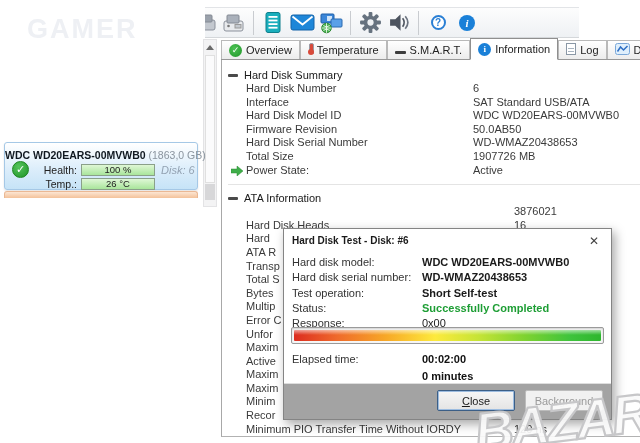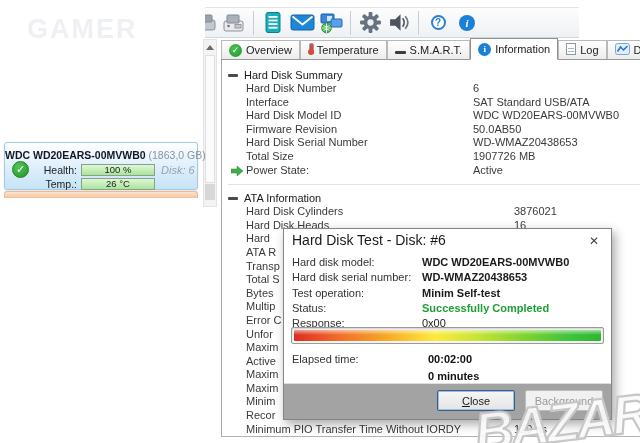--- a/index.html
+++ b/index.html
@@ -78,36 +78,36 @@
   .dc-note { margin-left:6px; font-style:italic; color:#93a2b2; font-size:11px; }
   .dc-status { position:absolute; left:7px; top:18px; width:17px; height:17px; border-radius:50%;
                background:radial-gradient(circle at 38% 32%,#55c45c,#1f9427); border:1px solid #1d861f;
                display:flex; align-items:center; justify-content:center; color:#fff; font-size:11px; font-weight:bold; }
   .warn-strip2 { left:4px; top:191px; width:194px; height:7px; border:1px solid #eab894; border-bottom:none;
                  border-radius:3px 3px 0 0; background:linear-gradient(180deg,#fce6d3,#f3c29a); z-index:5; }
 
   
   .dialog { left:283px; top:228px; width:329px; height:192px; background:#fff; border:1px solid #848484;
             box-shadow:3px 4px 10px rgba(0,0,0,.35); z-index:10; font-size:11px; }
-  .dlg-title { height:22px; display:flex; align-items:center; padding:0 8px; font-size:14px; color:#1a1a1a; }
+  .dlg-title { height:22px; display:flex; align-items:center; padding:0 8px; font-size:10px; color:#1a1a1a;font-weight:bold; }
   .dlg-close { position:absolute; right:9px; top:4px; font-size:12px; color:#444; width:16px; height:16px;
                display:flex; align-items:center; justify-content:center; }
   .dlg-rows { position:absolute; left:8px; right:4px; top:26px; }
   .dlg-row { height:15.3px; line-height:15.3px; position:relative; white-space:nowrap; }
   .dlg-row .lab { display:inline-block; color:#333; }
   .dlg-row .val { position:absolute; left:130px; top:0; color:#1a1a1a; }
   .progress-wrap { position:absolute; left:7px; right:7px; top:98px; height:17px; border:1px solid #9a9a9a;
                    border-radius:2px; background:#f6f6f6; padding:2px; box-shadow:inset 0 1px 2px rgba(0,0,0,.15); }
   .progress-fill { height:100%; border-radius:1px;
                    background:linear-gradient(180deg,rgba(255,255,255,.55),rgba(255,255,255,0) 45%),
                               linear-gradient(90deg,#dc2c20 0%,#ef6a2b 14%,#f7a827 30%,#fdea3d 46%,#c6e436 60%,#7fd330 75%,#3ec33c 90%,#2eb62e 100%); }
   .dlg-times { position:absolute; left:8px; right:8px; top:122px; }
   .dlg-time { height:17px; line-height:17px; position:relative; white-space:nowrap; }
   .dlg-time .lab { color:#333; }
-  .dlg-time .val { position:absolute; left:136px; top:0; font-weight:bold; color:#111; }
+  .dlg-time .val { position:absolute; left:130px; top:0; font-weight:bold; color:#111; }
   .dlg-footer { position:absolute; left:0; right:0; bottom:0; height:36px; background:#a3a3a3; border-top:1px solid #dedede; }
   .btn { position:absolute; top:6px; width:78px; height:21px; font-size:11px; font-family:inherit;
          background:linear-gradient(180deg,#f6f6f6,#e4e4e4); border:1px solid #8f8f8f; border-radius:2px; color:#1a1a1a; }
   .btn.default { border:1px solid #3c5f87; box-shadow:inset 0 0 0 1px #9cbce0; }
   .btn.disabled { background:#f1f1f1; border-color:#bcbcbc; color:#9a9a9a; }
   .btn-close { right:96px; }
   .btn-background { right:8px; }
   u { text-decoration:underline; }
 </style>
 </head>
@@ -235,21 +235,21 @@
       <div class="inforow"><span class="lab">Total Size</span><span class="val">1907726 MB</span></div>
       <div class="inforow"><span class="rowicon"><svg width="12" height="10" viewBox="0 0 12 10">
             <polygon points="0,3 6,3 6,0 12,5 6,10 6,7 0,7" fill="#3fae49" stroke="#2c8a36" stroke-width="0.5"></polygon>
           </svg></span><span class="lab">Power State:</span><span class="val">Active</span></div>
     </div>
     <div class="section section-1">
       <div class="sec-header">
         <span class="dash"></span>
         <span>ATA Information</span>
       </div>
-      <div class="inforow"><span class="lab">Hard Disk Cylinders</span><span class="val">3876021</span></div>
+      <div class="inforow"><span class="val">3876021</span></div>
       <div class="inforow"><span class="lab">Hard Disk Heads</span><span class="val">16</span></div>
       <div class="inforow"><span class="lab">Hard</span><span class="val"></span></div>
       <div class="inforow"><span class="lab">ATA R</span><span class="val"></span></div>
       <div class="inforow"><span class="lab">Transp</span><span class="val"></span></div>
       <div class="inforow"><span class="lab">Total S</span><span class="val"></span></div>
       <div class="inforow"><span class="lab">Bytes</span><span class="val"></span></div>
       <div class="inforow"><span class="lab">Multip</span><span class="val"></span></div>
       <div class="inforow"><span class="lab">Error C</span><span class="val"></span></div>
       <div class="inforow"><span class="lab">Unfor</span><span class="val"></span></div>
       <div class="inforow"><span class="lab">Maxim</span><span class="val"></span></div>
@@ -285,21 +285,21 @@
   </div>
 </div>
 <div class="abs warn-strip2"></div>
 
 <div class="abs dialog">
   <div class="dlg-title">Hard Disk Test - Disk: #6</div>
   <div class="dlg-close">✕</div>
   <div class="dlg-rows">
       <div class="dlg-row"><span class="lab">Hard disk model:</span><span class="val" style="font-weight: bold;">WDC WD20EARS-00MVWB0</span></div>
       <div class="dlg-row"><span class="lab">Hard disk serial number:</span><span class="val" style="font-weight: bold;">WD-WMAZ20438653</span></div>
-      <div class="dlg-row"><span class="lab">Test operation:</span><span class="val" style="font-weight: bold;">Minim Self-test</span></div>
+      <div class="dlg-row"><span class="lab">Test operation:</span><span class="val" style="font-weight: bold;">Short Self-test</span></div>
       <div class="dlg-row"><span class="lab">Status:</span><span class="val" style="font-weight: bold; color: rgb(30, 158, 53);">Successfully Completed</span></div>
       <div class="dlg-row"><span class="lab">Response:</span><span class="val">0x00</span></div>
     </div>
   <div class="progress-wrap">
       <div class="progress-fill" style="width: 100%;"></div>
     </div>
   <div class="dlg-times">
       <div class="dlg-time"><span class="lab">Elapsed time:</span><span class="val">00:02:00</span></div>
       <div class="dlg-time"><span class="val">0 minutes</span></div>
     </div>

